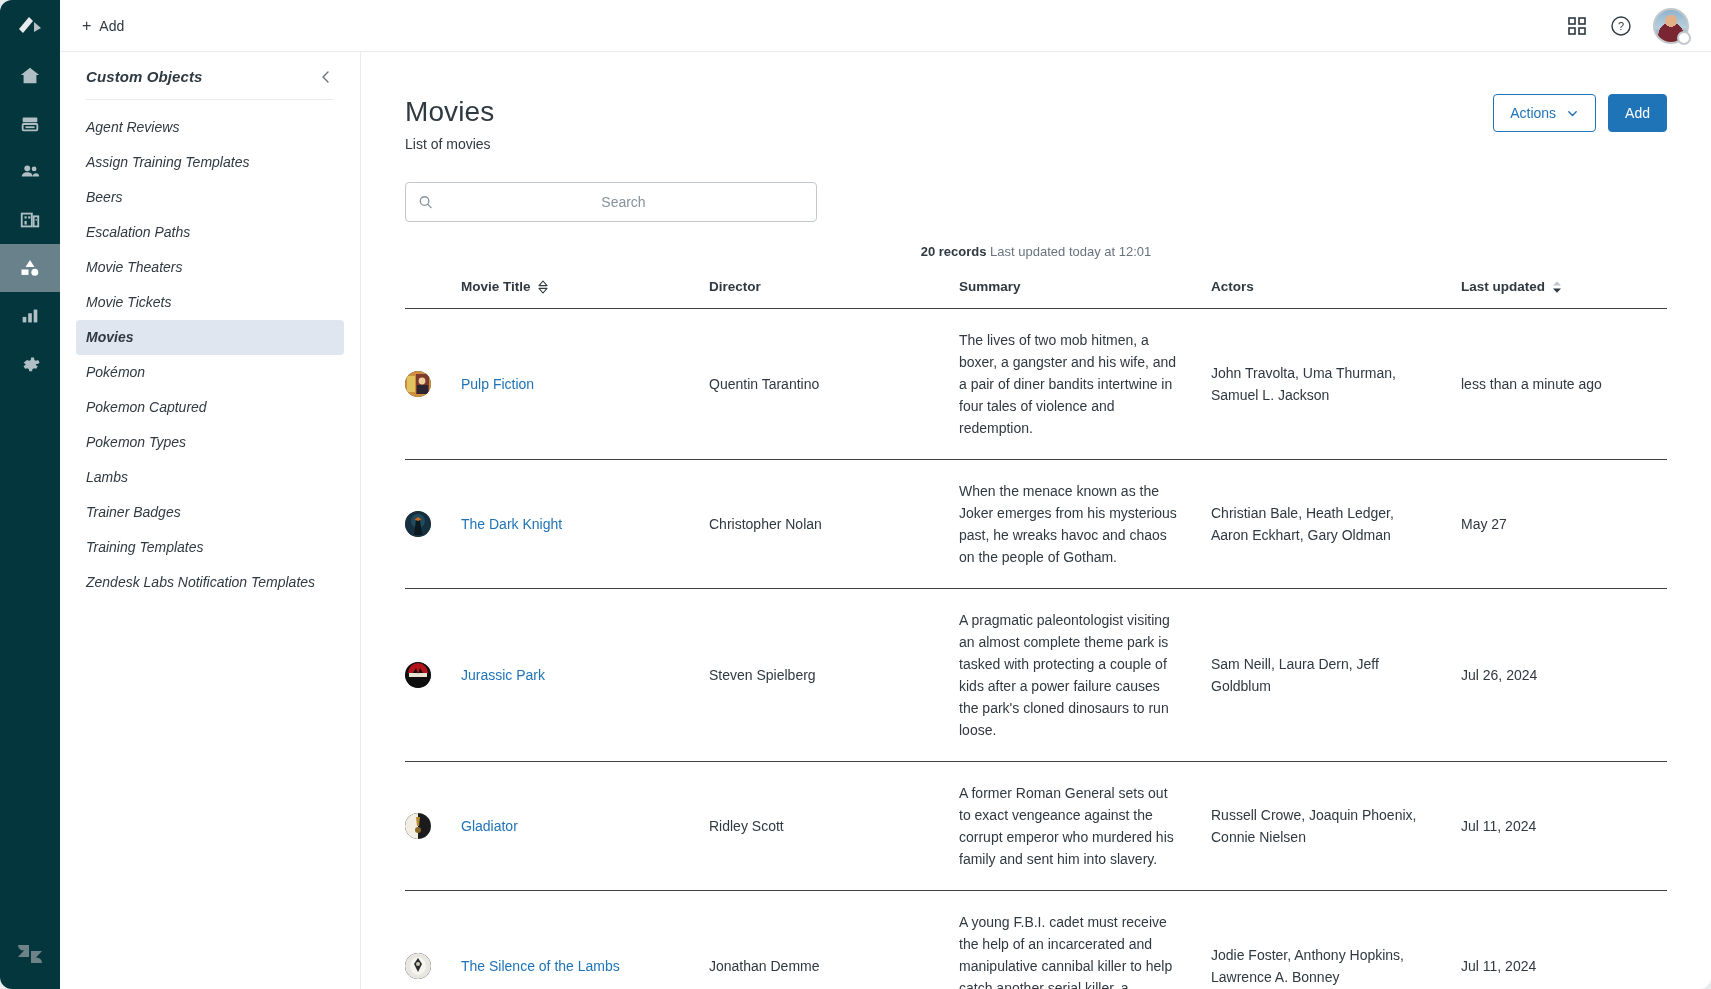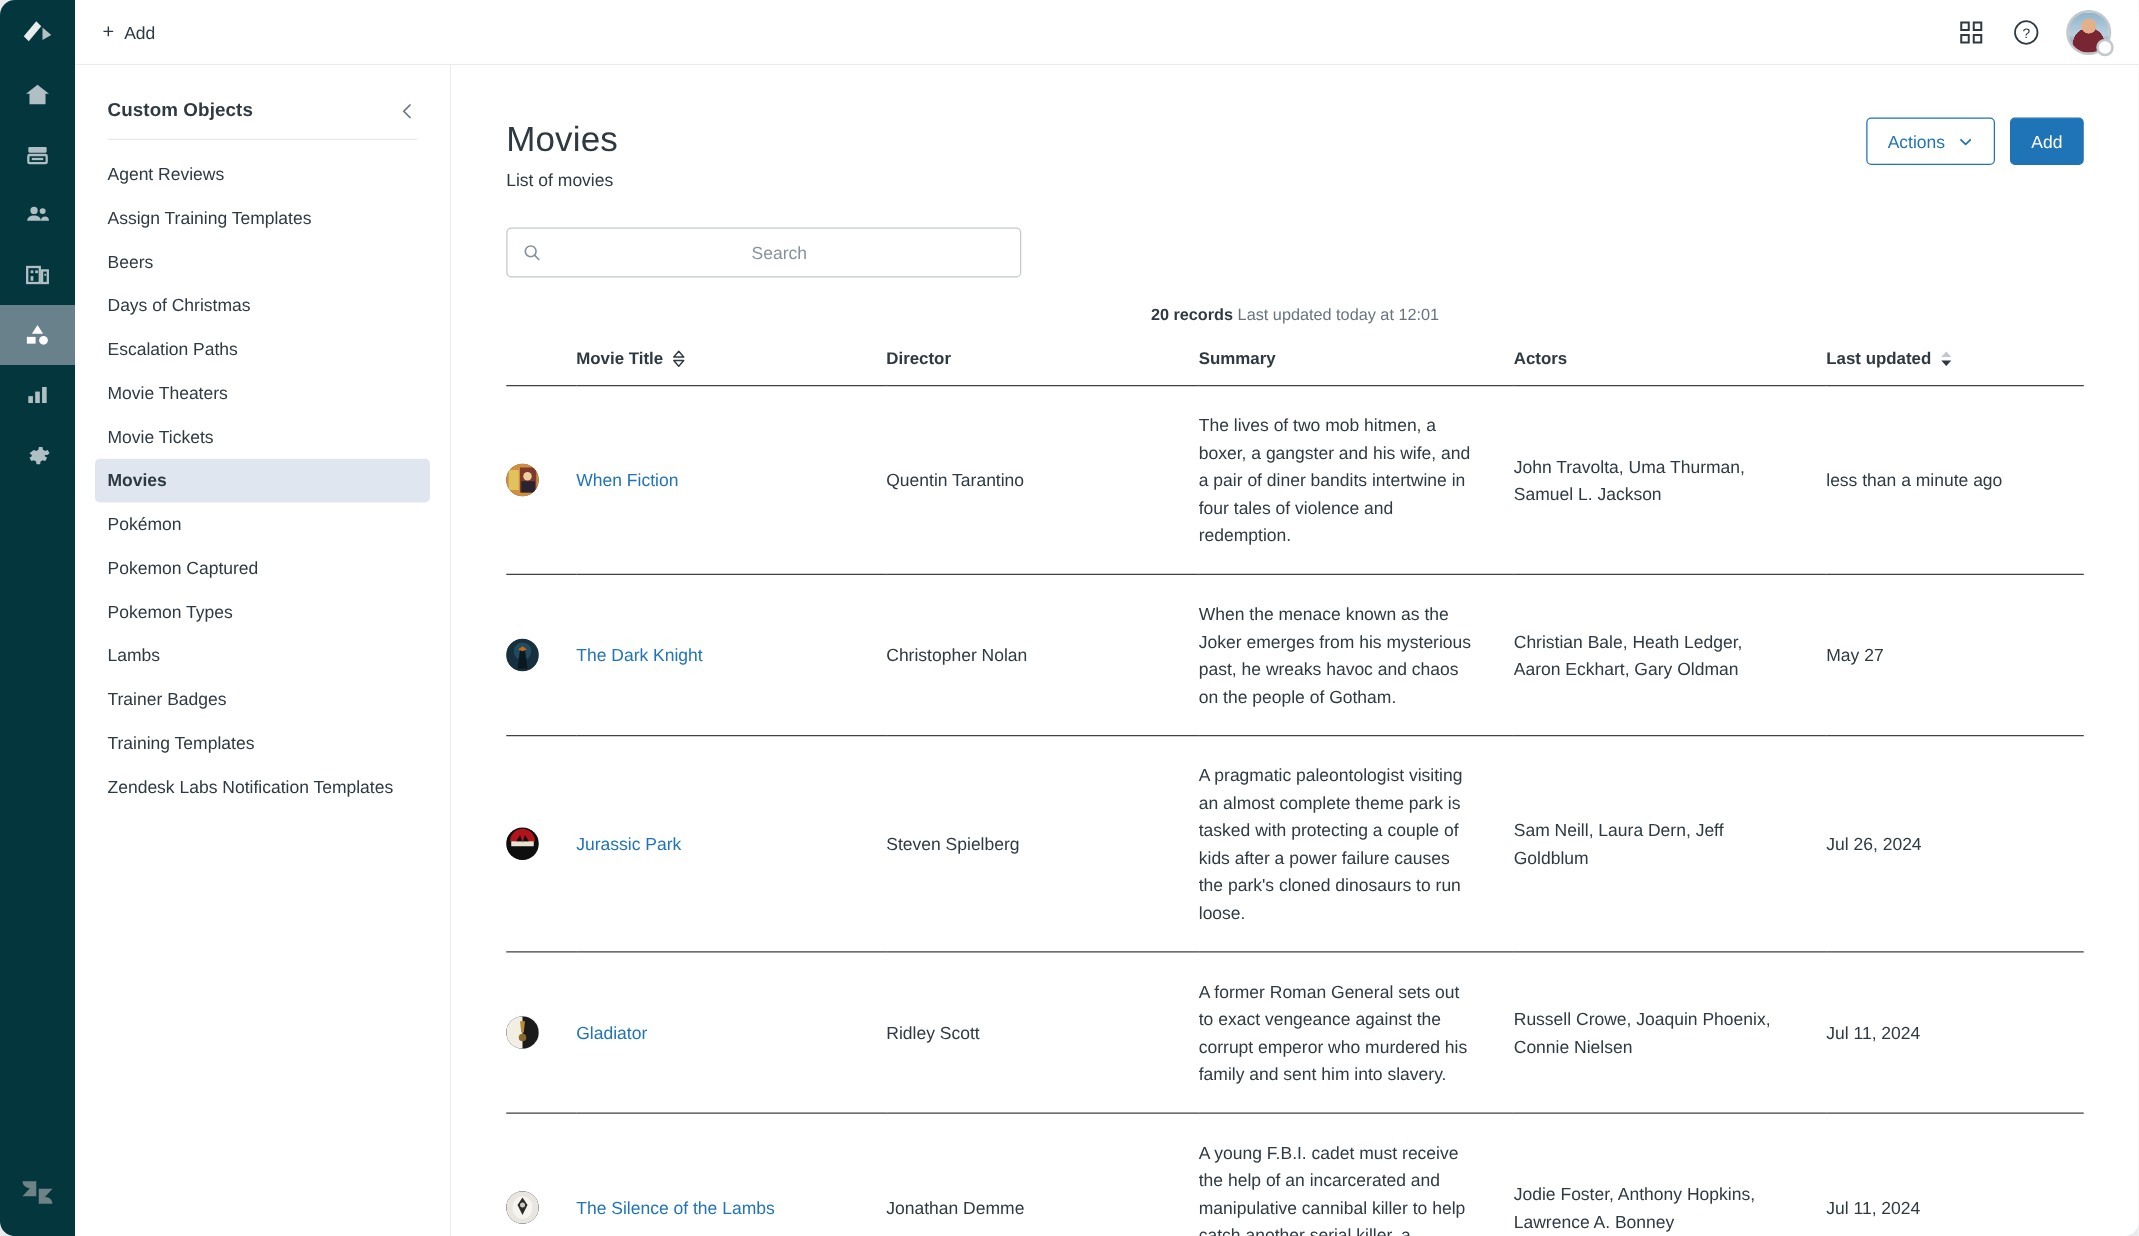--- a/index.html
+++ b/index.html
@@ -82,21 +82,21 @@
       radial-gradient(circle at 50% 78%, #7a2632 0 42%, transparent 43%),
       linear-gradient(180deg,#8fb4cc 0%, #b9cfdd 55%, #6d7d8a 100%);
     overflow: hidden;
   }
   .avatar-status {
     position: absolute; right: -2px; bottom: -1px;
     width: 14px; height: 14px; border-radius: 50%;
     background: #fff; border: 2px solid #c2c8cc;
   }
 
-  .navpanel-inner { padding-top: 52px; }
+  .navpanel-inner { padding-top: 40px; font-style: italic; }
   .nav-head {
     display: flex; align-items: center;
     padding: 28px 26px 14px 26px;
   }
   .nav-title { font-size: 15px; font-weight: bold; color: #2f3941; letter-spacing: .1px; }
   .nav-collapse { margin-left: auto; cursor: pointer; color: #68737d; display:flex; }
   .nav-divider { height: 1px; background: #e9ebed; margin: 0 26px; }
   .nav-list { padding: 10px 16px 0 16px; }
   .nav-item {
     font-size: 14px; color: #2f3941;
@@ -287,21 +287,20 @@
           <svg width="16" height="16" viewBox="0 0 16 16">
             <path d="M10 3 L5 8 L10 13" fill="none" stroke="#68737d" stroke-width="1.4" stroke-linecap="round" stroke-linejoin="round"></path>
           </svg>
         </div>
       </div>
       <div class="nav-divider"></div>
       <div class="nav-list">
         <div class="nav-item">Agent Reviews</div>
         <div class="nav-item">Assign Training Templates</div>
         <div class="nav-item">Beers</div>
-        <div class="nav-item">Days of Christmas</div>
         <div class="nav-item">Escalation Paths</div>
         <div class="nav-item">Movie Theaters</div>
         <div class="nav-item">Movie Tickets</div>
         <div class="nav-item active">Movies</div>
         <div class="nav-item">Pokémon</div>
         <div class="nav-item">Pokemon Captured</div>
         <div class="nav-item">Pokemon Types</div>
         <div class="nav-item">Lambs</div>
         <div class="nav-item">Trainer Badges</div>
         <div class="nav-item">Training Templates</div>
@@ -397,21 +396,21 @@
                   <circle cx="13" cy="13" r="13" fill="#d8b24a"></circle>
                   <path d="M0 13 a13 13 0 0026 0 a13 13 0 00-26 0" fill="#c34b2a" opacity=".35"></path>
                   <rect x="2" y="5" width="8" height="16" fill="#e0c35c"></rect>
                   <rect x="11" y="3" width="13" height="20" fill="#7d3b2e"></rect>
                   <circle cx="17" cy="10" r="3.4" fill="#efcf9d"></circle>
                   <rect x="12" y="14" width="11" height="9" fill="#2b2430"></rect>
                 </svg>
               </span>
             </td>
             <td>
-              <a class="link">When Fiction</a>
+              <a class="link">Pulp Fiction</a>
             </td>
             <td>Quentin Tarantino</td>
             <td class="sum">The lives of two mob hitmen, a boxer, a gangster and his wife, and a pair of diner bandits intertwine in four tales of violence and redemption.</td>
             <td class="actors">John Travolta, Uma Thurman, Samuel L. Jackson</td>
             <td>less than a minute ago</td>
           </tr>
 
           <tr>
             <td class="cell-avatar">
               <span class="row-thumb">

